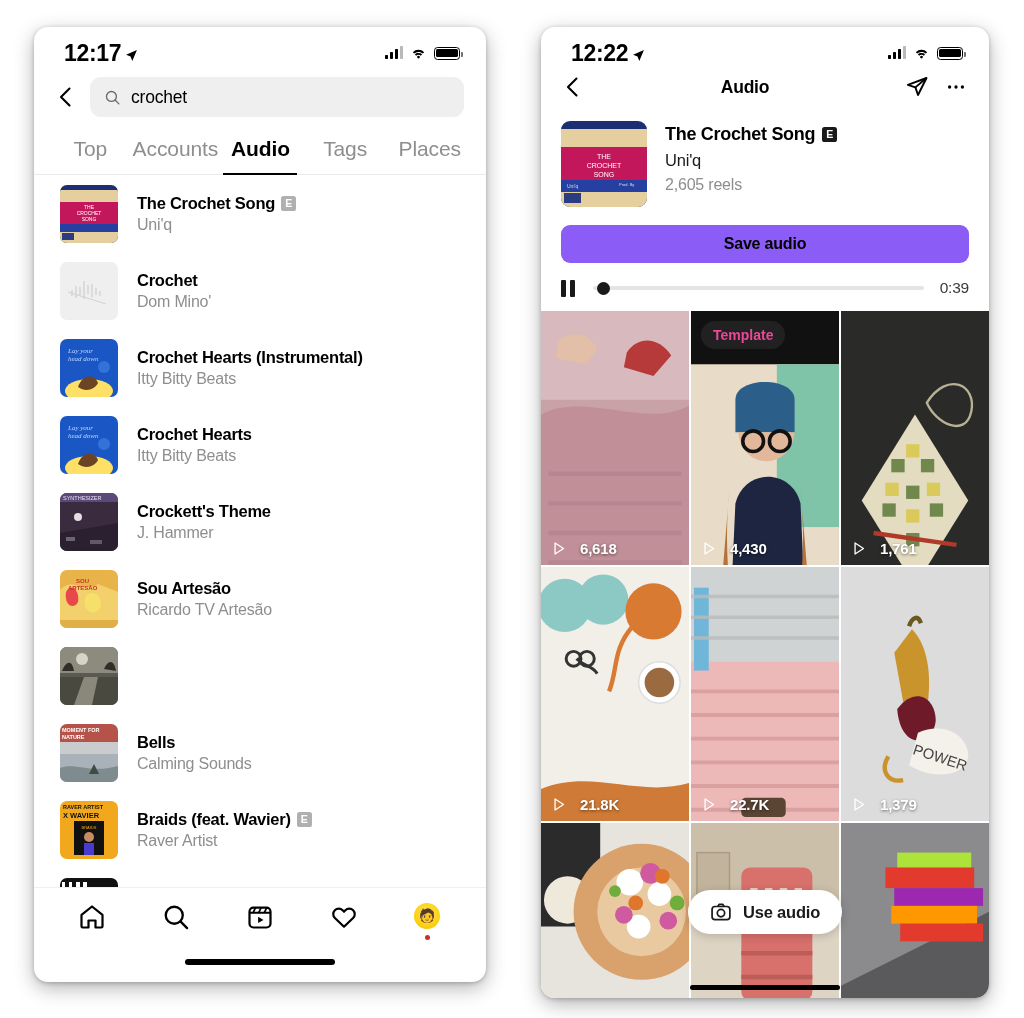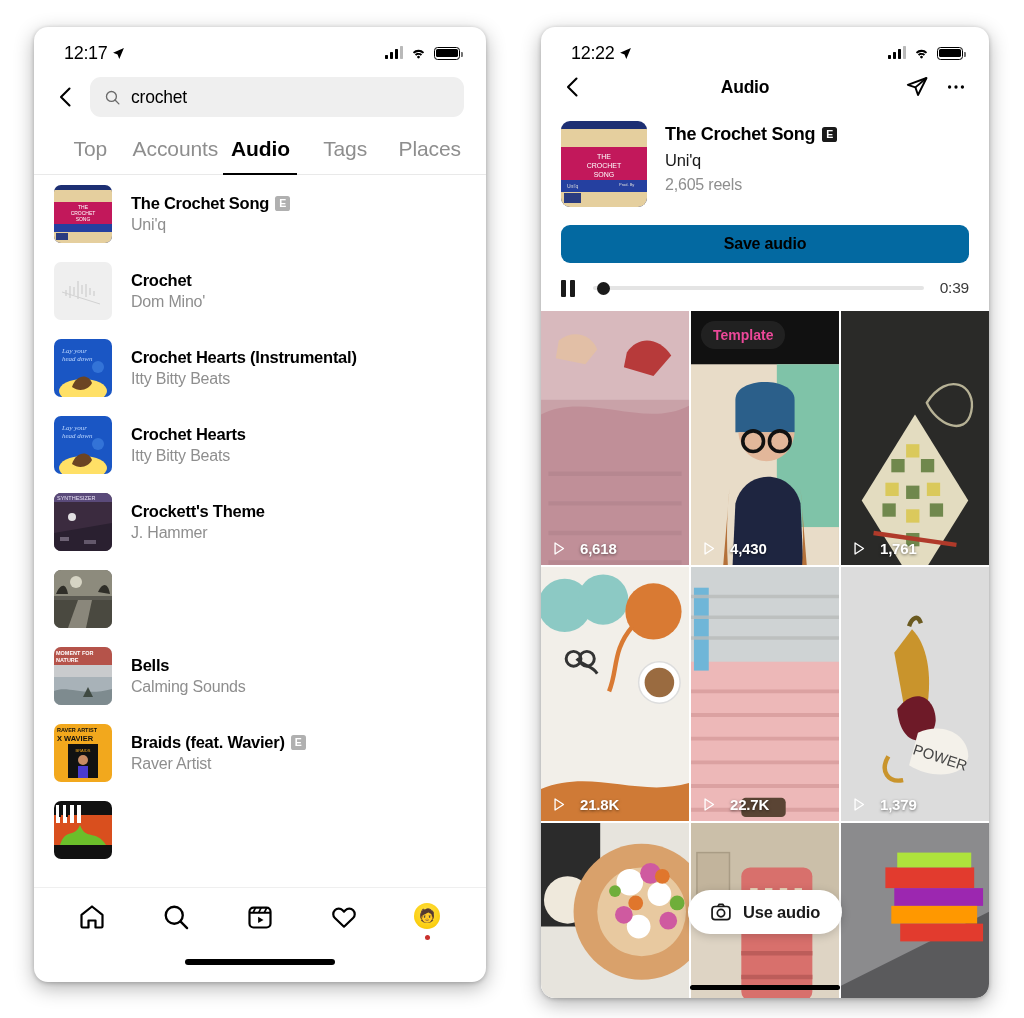--- a/index.html
+++ b/index.html
@@ -20,21 +20,21 @@
     box-shadow: 0 6px 20px rgba(0,0,0,.30), 0 1px 4px rgba(0,0,0,.22);
   }
   #phone-left  { left: 34px;  top: 27px; width: 452px; height: 955px; }
   #phone-right { left: 541px; top: 27px; width: 448px; height: 971px; }
 
   
   .statusbar {
     height: 46px; display: flex; align-items: center;
     justify-content: space-between; padding: 6px 26px 0 30px;
   }
-  .clock { font-size: 18px; font-weight: 400; letter-spacing: -0.3px; color:#000; }
+  .clock { font-size: 23px; font-weight: 700; letter-spacing: -0.3px; color:#000; }
   .clock .loc { display:inline-block; margin-left:4px; transform: translateY(1px); }
   .status-icons { display: flex; align-items: center; gap: 7px; }
   .bars { display: flex; align-items: flex-end; gap: 1.6px; height: 12px; }
   .bars i { display: block; width: 3.4px; background: #000; border-radius: .7px; }
   .bars i:nth-child(1){height:4px}.bars i:nth-child(2){height:7px}
   .bars i:nth-child(3){height:10px}.bars i:nth-child(4){height:13px;background:#b9b9b9}
   .batt { width: 26px; height: 13px; border: 1.6px solid #000; border-radius: 3.6px; position: relative; padding:1.4px;}
   .batt::after { content:""; position:absolute; right:-4px; top:4px; width:2px; height:5px;
                  background:#000; border-radius:0 1px 1px 0; opacity:.55; }
   .batt span { display:block; height:100%; background:#000; border-radius:1.6px; }
@@ -56,21 +56,21 @@
   }
   .tab.active { color: #000; font-weight: 700; }
   .tab.active::after {
     content:""; position:absolute; bottom:-1px; height:2px; background:#000;
     width: 74px; left: 50%; transform: translateX(-50%);
   }
 
   
   .audio-list { height: 712px; overflow: hidden; }
   .audio-row { display: flex; align-items: center; gap: 19px; padding: 8px 20px; height: 77px; }
-  .thumb { width: 58px; height: 58px; border-radius: 7px; flex:none; overflow:hidden; position:relative; }
+  .thumb { width: 58px; height: 58px; border-radius: 7px; flex:none; overflow:hidden; position:relative;margin-left:6px; }
   .meta { display: flex; flex-direction: column; gap: 3px; min-width: 0; }
   .track-title {
     font-size: 16.5px; font-weight: 700; color:#000; letter-spacing:-.25px;
     display:flex; align-items:center; gap:6px; white-space:nowrap;
   }
   .track-artist { font-size: 16px; color: #8e8e8e; letter-spacing:-.2px; }
   .ebadge {
     display:inline-flex; align-items:center; justify-content:center;
     width:15px; height:15px; border-radius:2.6px; background:#b0b0b0;
     color:#fff; font-size:10.5px; font-weight:700; line-height:1;
@@ -97,21 +97,21 @@
 
   
   .audio-detail { padding: 6px 20px 0; }
   .detail-head { display:flex; gap: 18px; align-items:flex-start; }
   .detail-thumb { width: 86px; height: 86px; border-radius: 9px; overflow:hidden; flex:none; }
   .detail-meta { display:flex; flex-direction:column; gap: 6px; padding-top: 3px; }
   .detail-title { font-size:18px; font-weight:700; color:#000; display:flex; align-items:center; gap:7px; letter-spacing:-.3px;}
   .detail-artist { font-size:16.5px; color:#1a1a1a; letter-spacing:-.2px;}
   .detail-reels { font-size:16px; color:#8e8e8e; letter-spacing:-.2px;}
   .save-btn {
-    margin: 18px 0 0; height: 38px; width:100%; background:#0369a1; border:none;
+    margin: 18px 0 0; height: 38px; width:100%; background:#8b5cf6; border:none;
     border-radius: 9px; font-family:inherit; font-size:16px; font-weight:700; color:#000;
     letter-spacing:-.2px; cursor:pointer;
   }
   .player { display:flex; align-items:center; gap: 16px; padding: 16px 0 14px; }
   .pause { width: 16px; height: 17px; display:flex; gap:4px; flex:none; cursor:pointer; }
   .pause i { display:block; width: 5px; height: 100%; background:#1a1a1a; border-radius:1px; }
   .scrub { flex:1; height: 14px; position:relative; display:flex; align-items:center; cursor:pointer;}
   .scrub .track { position:absolute; left:0; right:0; height: 4px; background:#e4e4e4; border-radius:2px; }
   .scrub .knob { position:absolute; left: 4px; width: 13px; height: 13px; border-radius:50%; background:#1a1a1a; }
   .dur { font-size: 15.5px; color:#3a3a3a; letter-spacing:-.2px; }
@@ -283,20 +283,39 @@
             </svg>
         </div>
         <div class="meta">
           <div class="track-title">
             <span>Crockett's Theme</span>
           </div>
           <div class="track-artist">J. Hammer</div>
         </div>
       </div>
 
+      <div class="audio-row">
+        <div class="thumb">
+          <svg viewBox="0 0 58 58" width="58" height="58">
+              <rect width="58" height="58" fill="#e8b44a"></rect>
+            <path d="M0 20c12-14 26 4 38-6l20 8v36H0z" fill="#f2d06b"></path>
+            <path d="M6 22c6-10 14 0 12 10-4 8-14 4-12-10z" fill="#e8474b"></path>
+            <path d="M26 26c8-8 18 2 14 12-6 10-20 2-14-12z" fill="#f7e06a"></path>
+            <text x="16" y="13" font-size="6" fill="#c8302e" font-weight="bold" font-family="sans-serif">SOU</text>
+            <text x="8" y="20" font-size="6" fill="#c8302e" font-weight="bold" font-family="sans-serif">ARTESÃO</text>
+            <rect y="50" width="58" height="8" fill="#d39a2f" opacity=".6"></rect>
+            </svg>
+        </div>
+        <div class="meta">
+          <div class="track-title">
+            <span>Sou Artesão</span>
+          </div>
+          <div class="track-artist">Ricardo TV Artesão</div>
+        </div>
+      </div>
 
       <div class="audio-row">
         <div class="thumb">
           <svg viewBox="0 0 58 58" width="58" height="58">
               <rect width="58" height="58" fill="#5b5a52"></rect>
             <rect width="58" height="26" fill="#8d8b7d"></rect>
             <circle cx="22" cy="12" r="6" fill="#e9e6d6" opacity=".8"></circle>
             <path d="M0 30h58v28H0z" fill="#4a4940"></path>
             <path d="M24 30 14 58h18l6-28z" fill="#9a9789" opacity=".8"></path>
             <path d="M2 24c4-10 10-12 12 0zM44 22c4-9 10-10 12 2z" fill="#2f2e28"></path>

